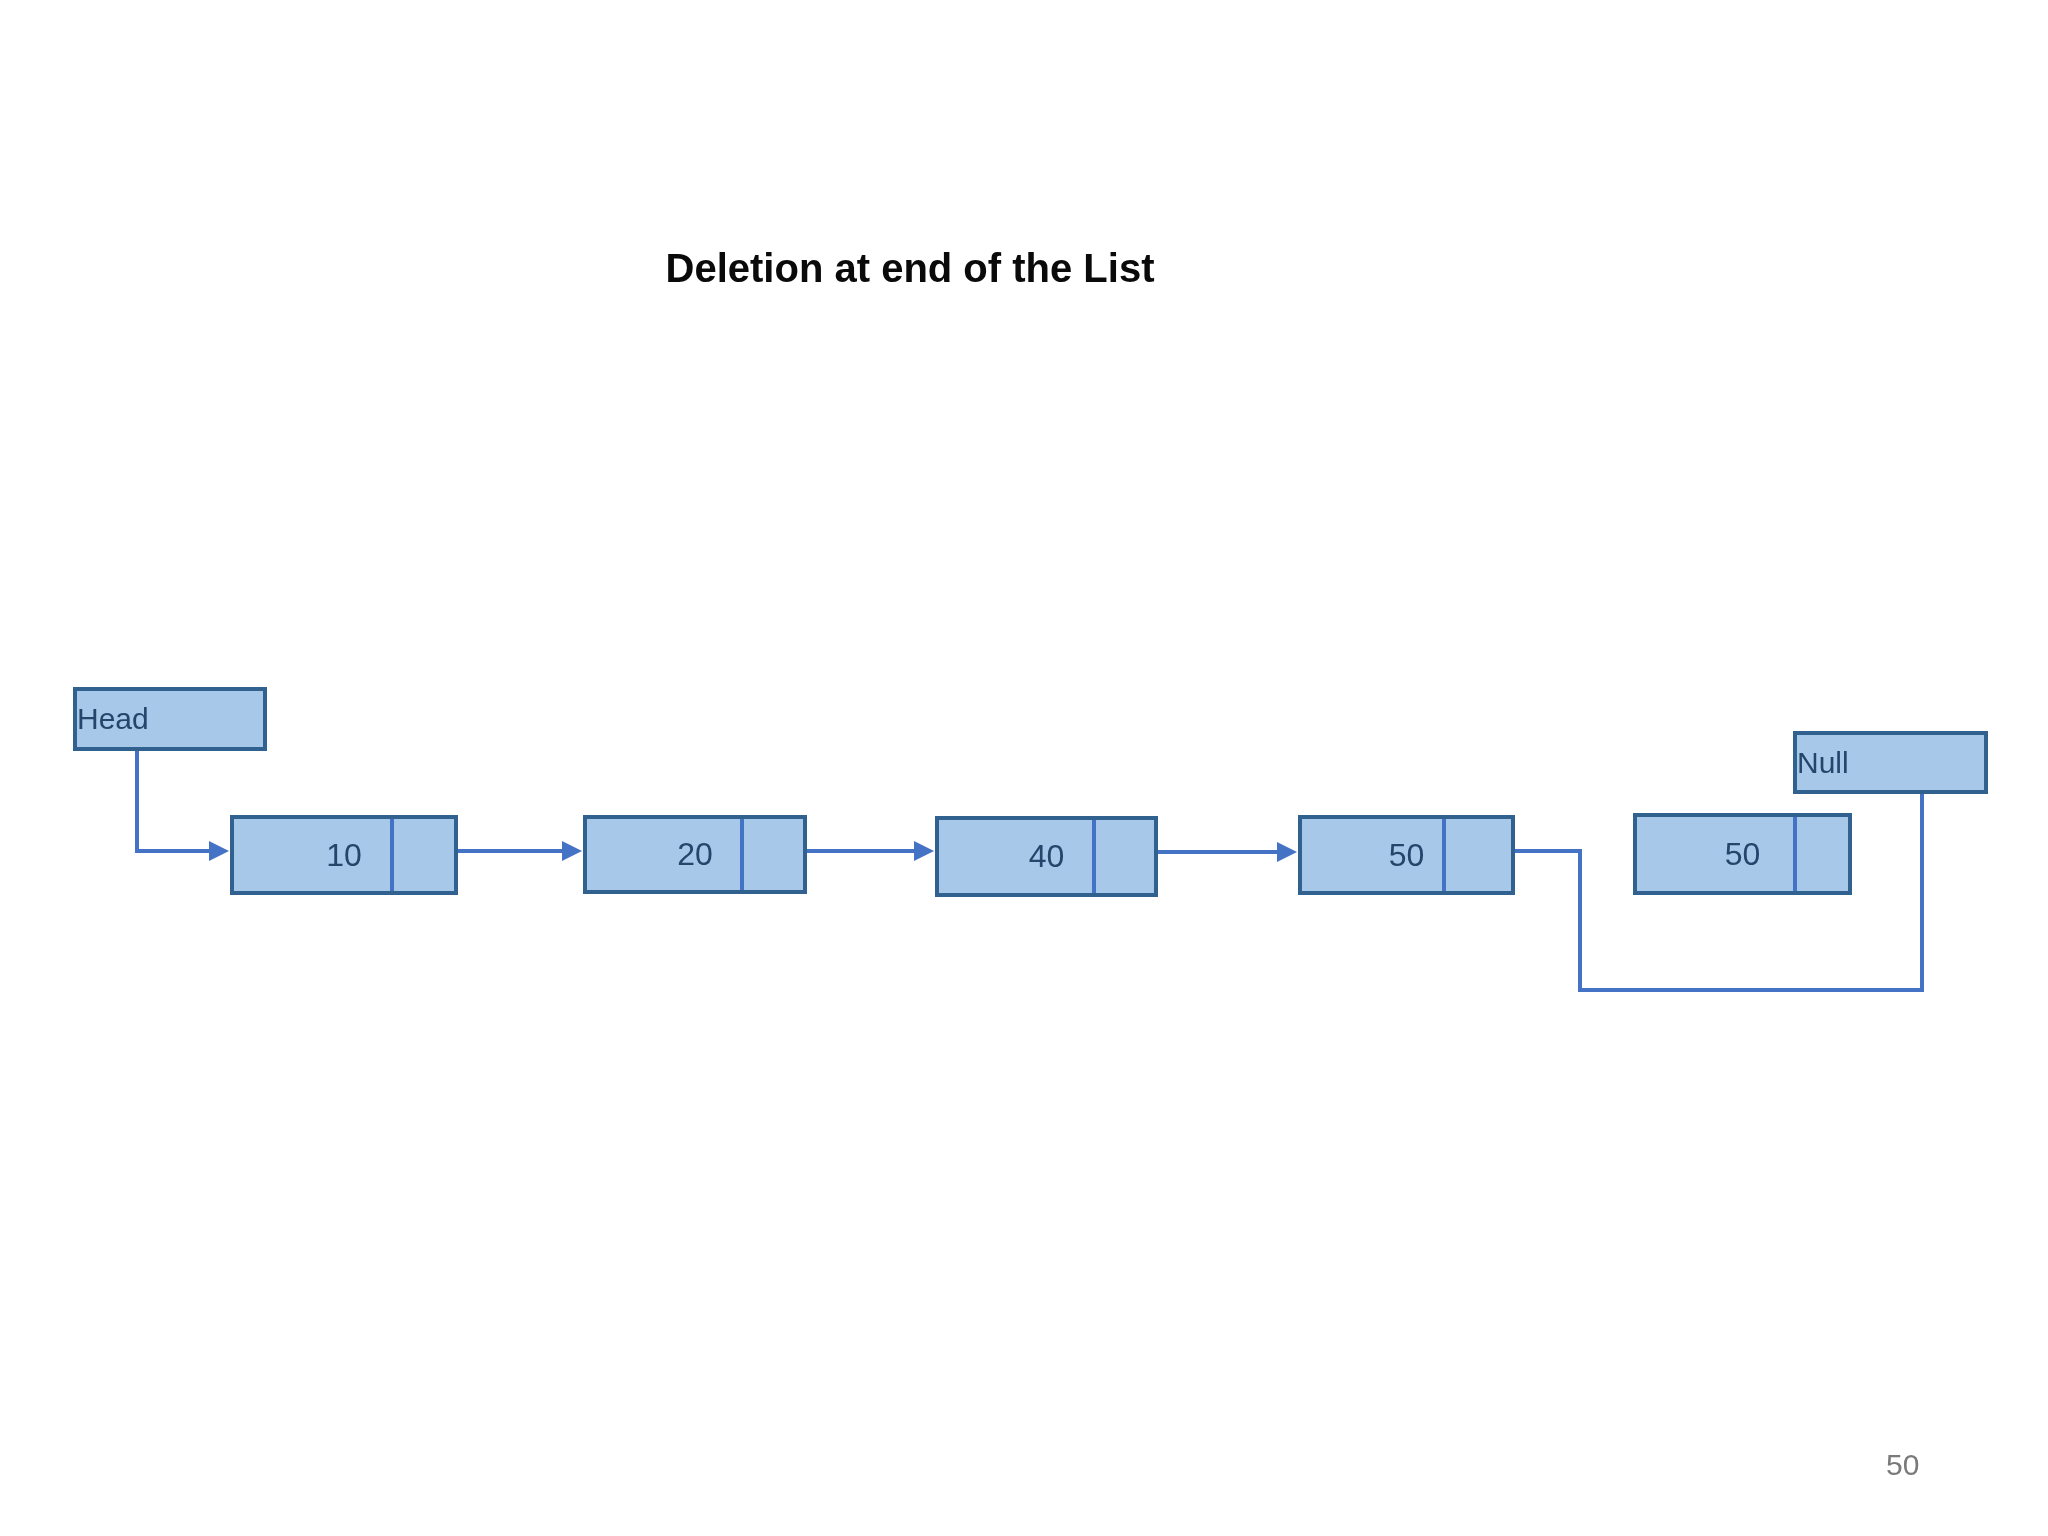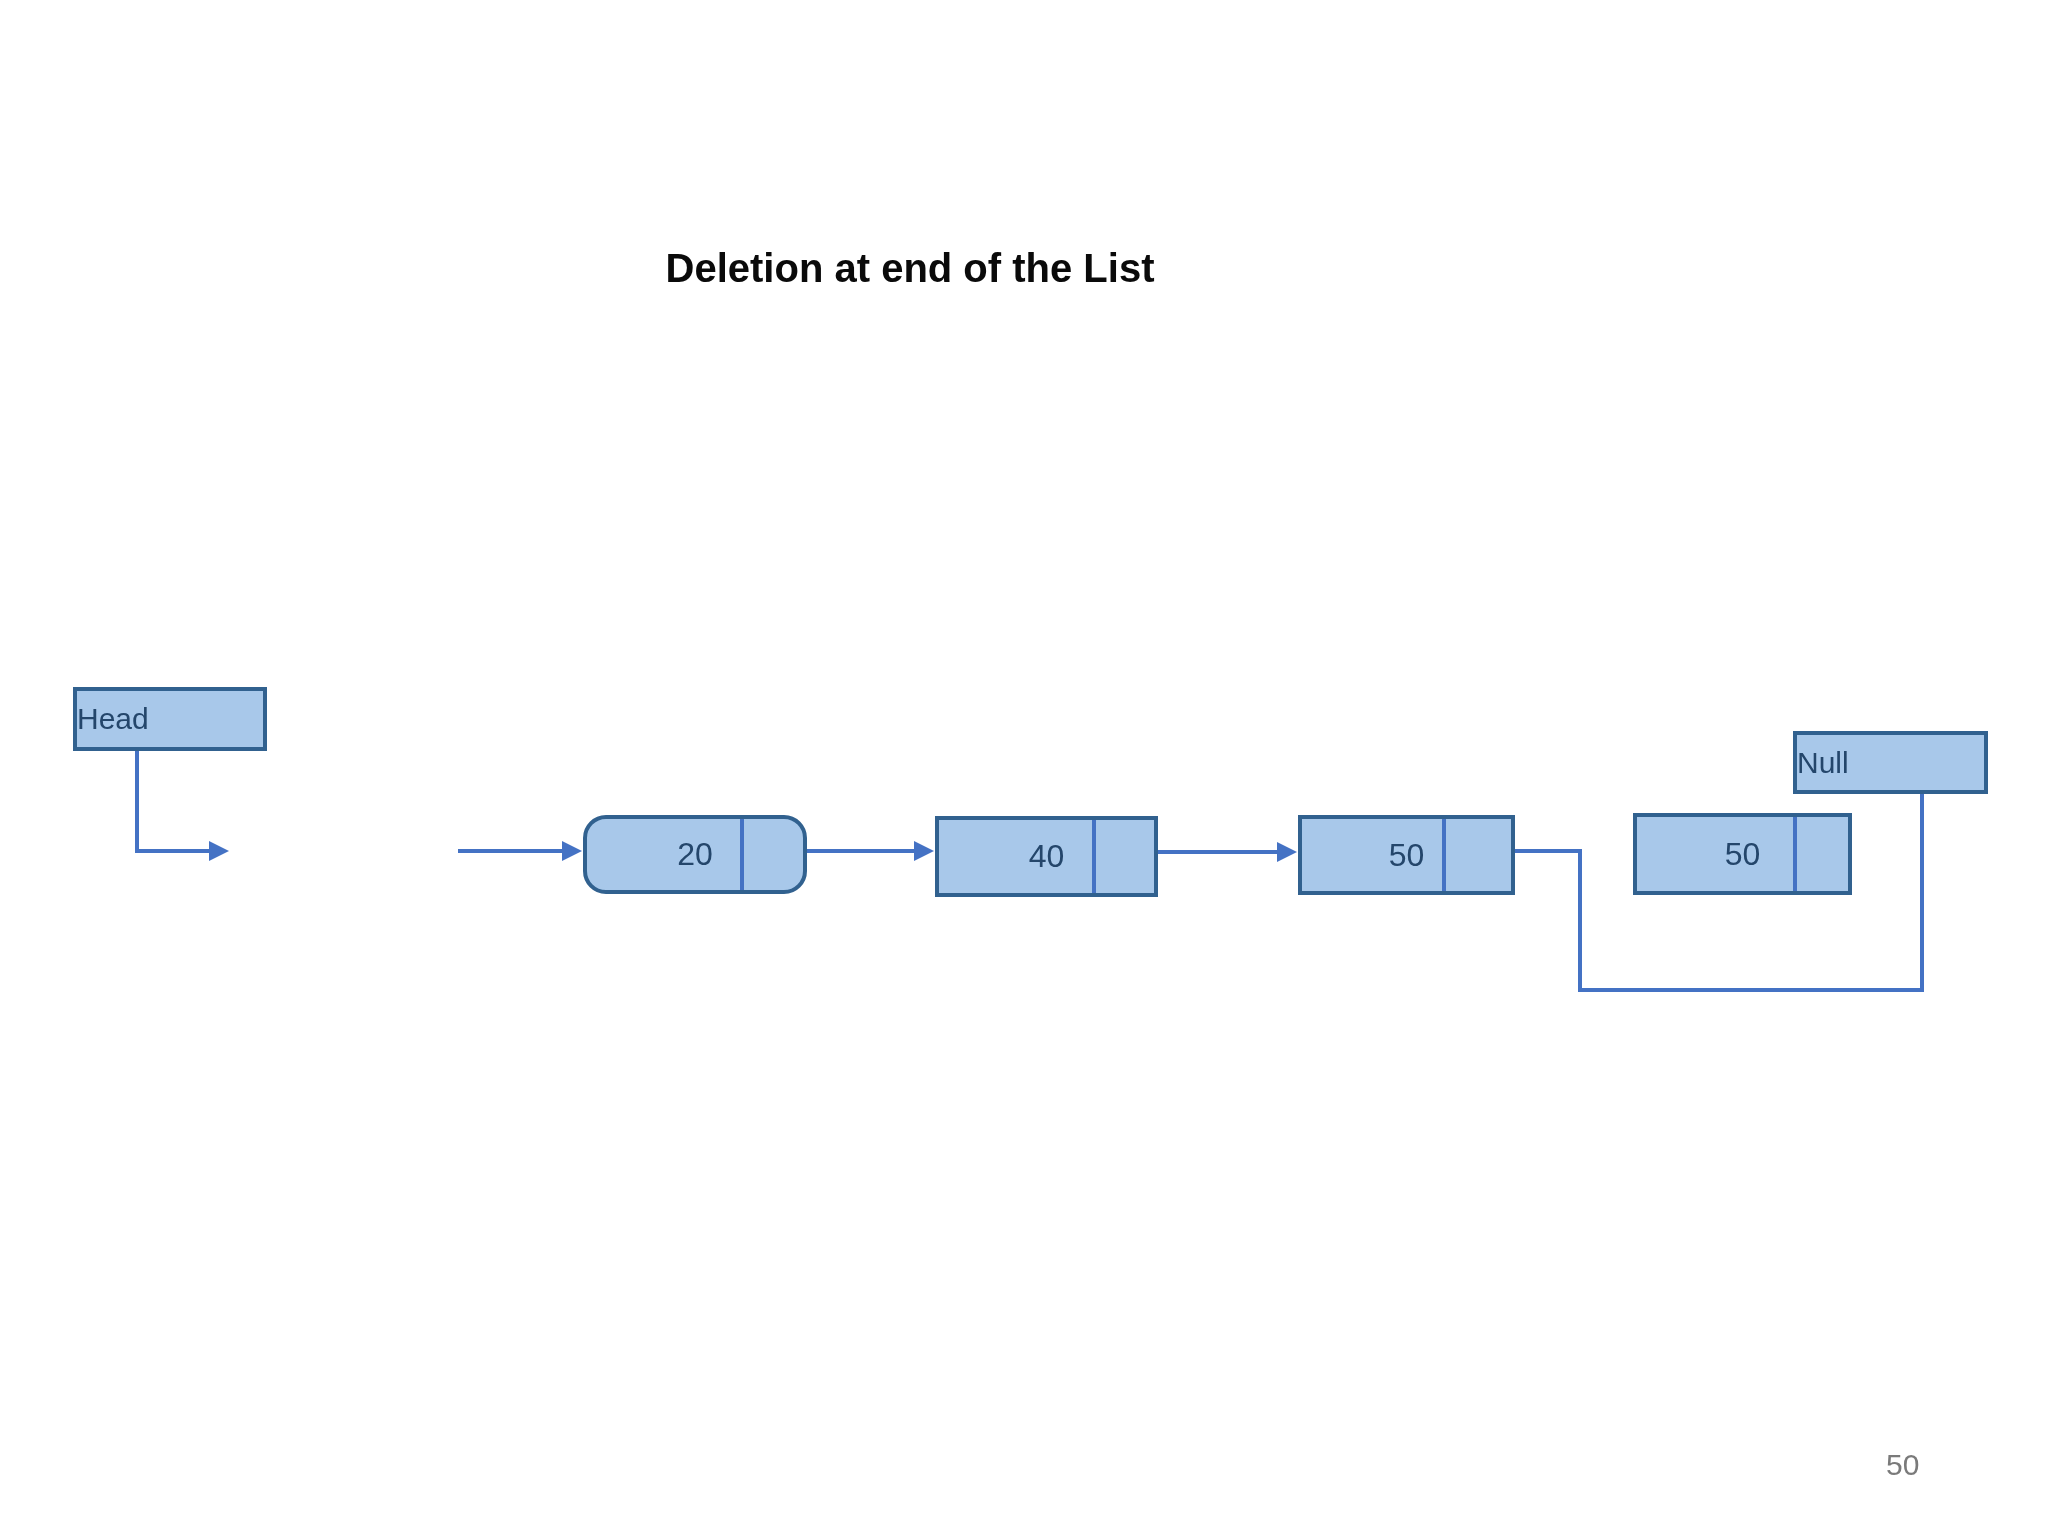--- a/index.html
+++ b/index.html
@@ -101,22 +101,26 @@
   </svg>
 
   <div class="labelbox" style="left:73px; top:687px; width:194px; height:64px;">
     <span>Head</span>
   </div>
 
   <div class="labelbox" style="left:1793px; top:687px; width:195px; height:63px;margin-top:44px;">
     <span>Null</span>
   </div>
 
+  <div class="node" style="left:230px; top:815px; width:228px; height:80px;">
+    <span class="value">10</span>
+    <div class="divider"></div>
+  </div>
 
-  <div class="node" style="left:583px; top:815px; width:224px; height:79px;border-radius:23px;">
+  <div class="node" style="left:583px; top:815px; width:224px; height:79px;">
     <span class="value">20</span>
     <div class="divider"></div>
   </div>
 
   <div class="node" style="left:935px; top:816px; width:223px; height:81px;">
     <span class="value">40</span>
     <div class="divider"></div>
   </div>
 
   <div class="node" style="left:1298px; top:815px; width:217px; height:80px;">

